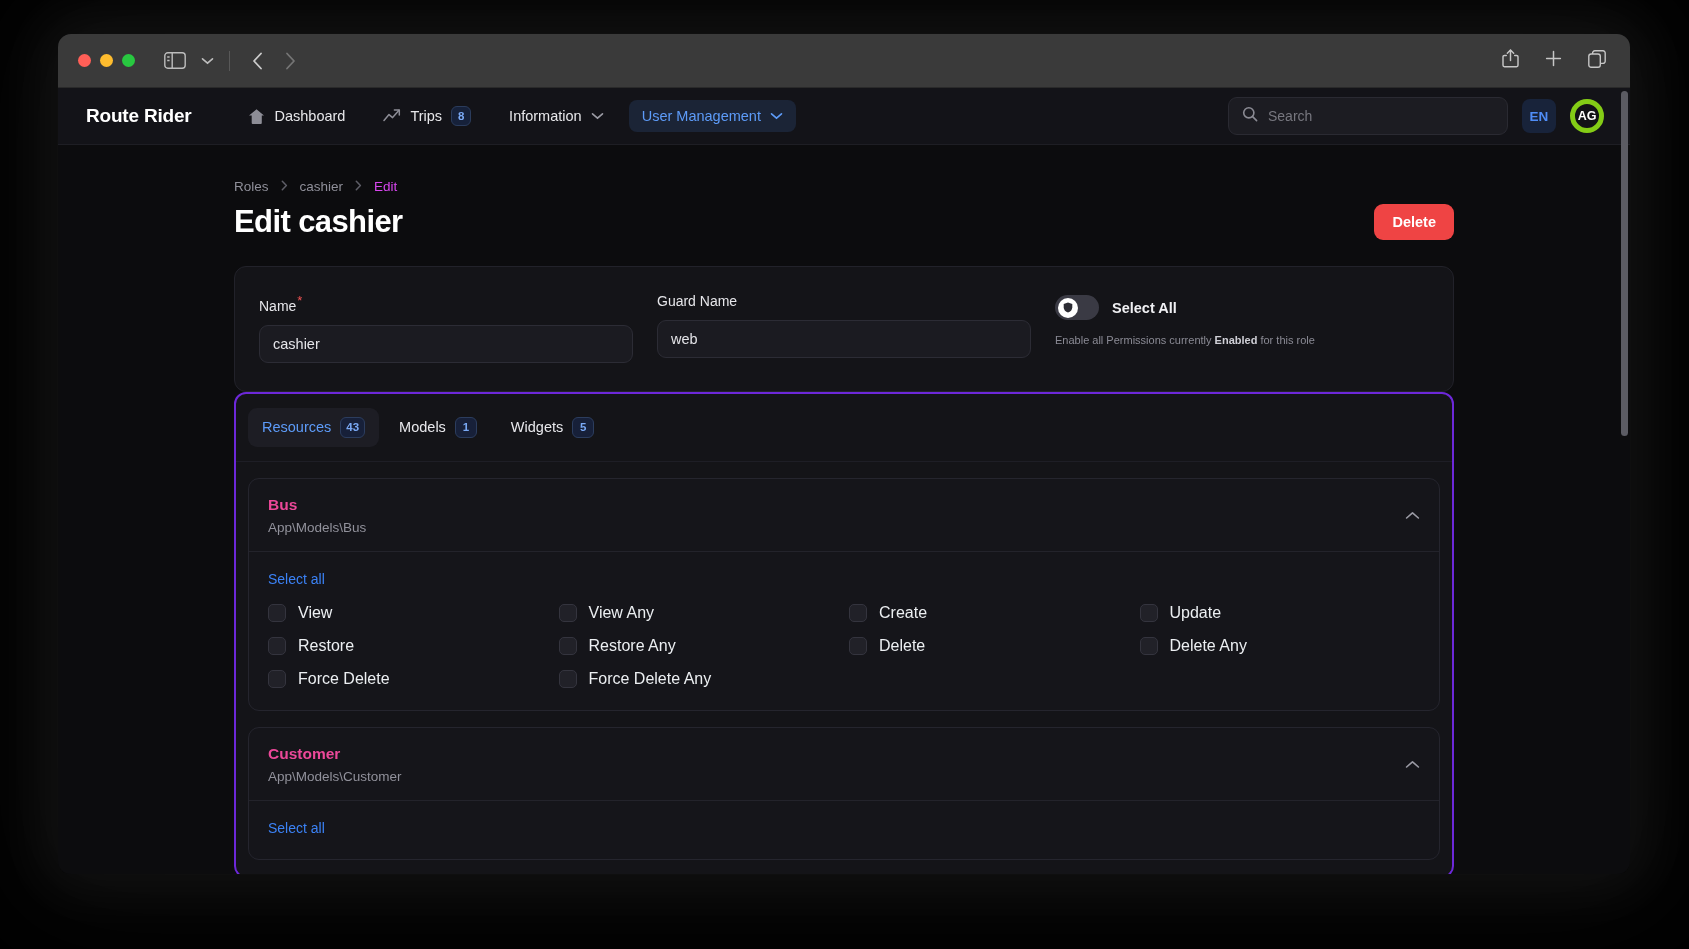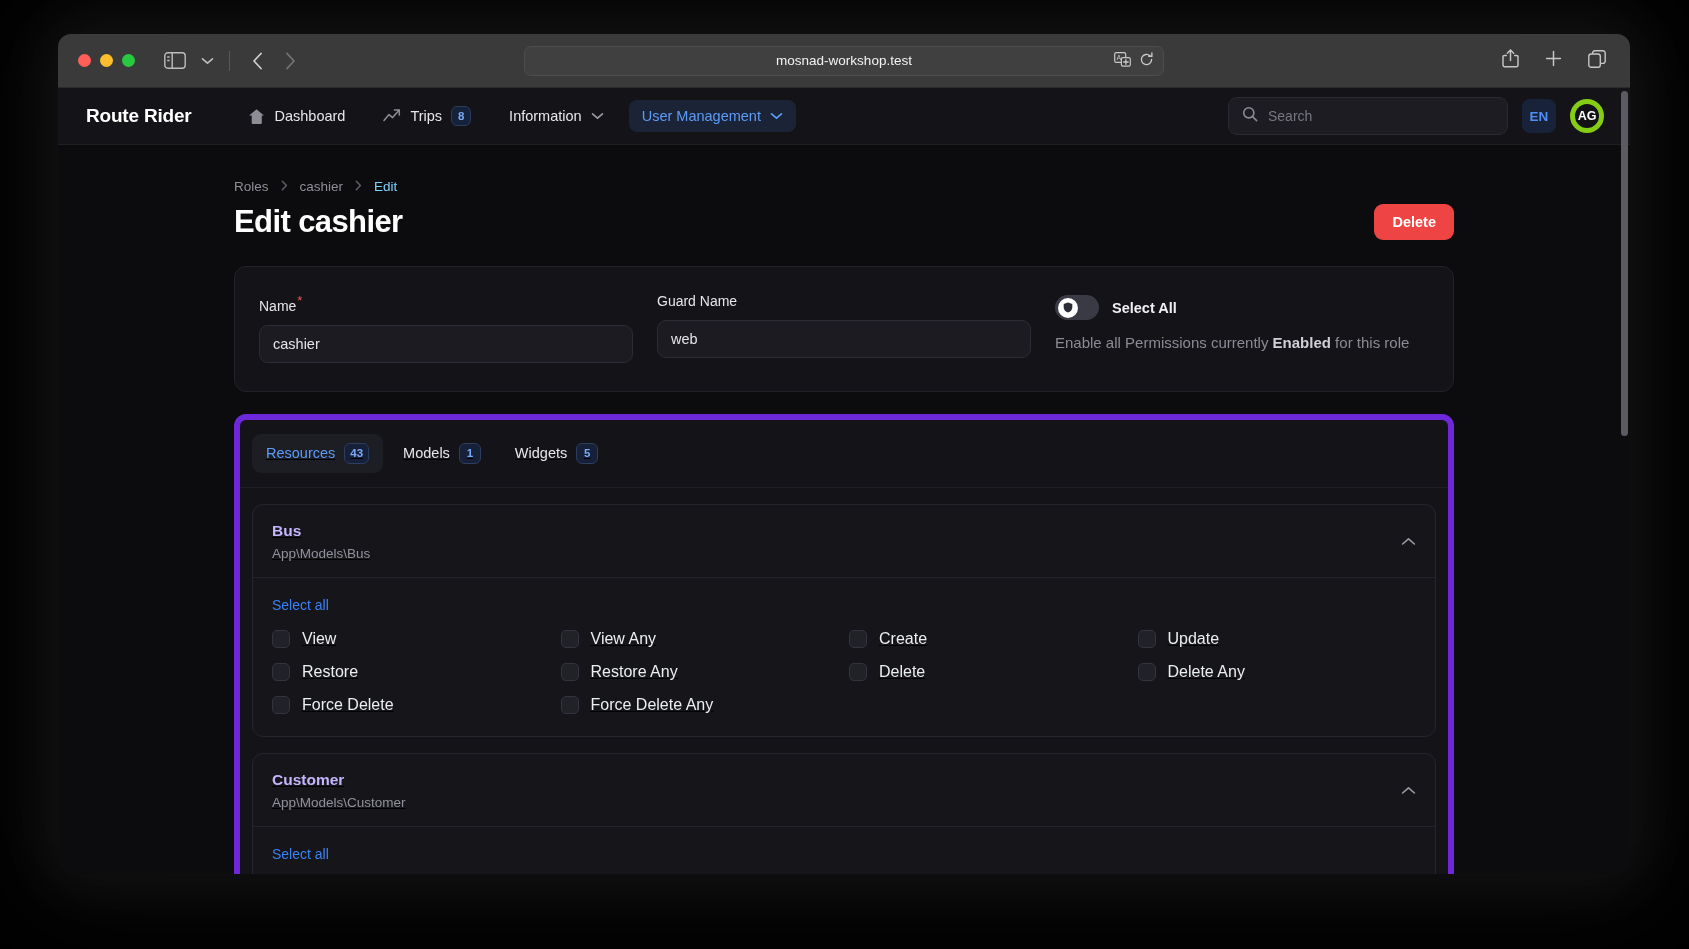--- a/index.html
+++ b/index.html
@@ -112,21 +112,21 @@
   .page {
     position:absolute; top:57px; left:0; right:0; bottom:0;
     overflow:hidden;
     padding: 34px 0 0 0;
   }
   .container { width: 1220px; margin: 0 auto; }
 
   .crumbs { display:flex; align-items:center; gap:12px; font-size:13.5px; color:#8f8f99; }
   .crumbs a { color:#8f8f99; text-decoration:none; }
   .crumb-sep { color:#5a5a63; font-size:12px; }
-  .crumbs .cur { color:#7dd3fc; }
+  .crumbs .cur { color:#d946ef; }
 
   .title-row { display:flex; align-items:center; margin-top: 10px; }
   .page-title { font-size:31px; font-weight:700; color:#fff; letter-spacing:-0.6px; }
   .btn-delete {
     margin-left:auto;
     background:#ef4444; color:#fff;
     border:0; border-radius:9px;
     padding: 10px 18px;
     font-size:14.5px; font-weight:600;
     font-family:inherit; cursor:pointer;
@@ -157,25 +157,25 @@
     width:44px; height:25px; border-radius:13px; background:#3a3a44;
     position:relative; cursor:pointer; flex:none;
   }
   .toggle .knob {
     position:absolute; left:2.5px; top:2.5px;
     width:20px; height:20px; border-radius:50%; background:#fff;
     display:flex; align-items:center; justify-content:center;
     color:#2c2c34;
   }
   .toggle-label { font-size:14.5px; color:#f0f0f3; font-weight:600; }
-  .toggle-help { margin-top:14px; font-size:15px; color:#8b8b95; }
+  .toggle-help { margin-top:14px; font-size:11px; color:#8b8b95; }
   .toggle-help b { color:#cfcfd6; font-weight:700; }
 
   
-  .panel { margin-top: 22px; background:#141418; border:6px solid #6d28d9; border-radius:12px;text-decoration:underline; }
+  .panel { background:#141418; border:2px solid #6d28d9; border-radius:12px; }
   .tabs { display:flex; gap:6px; padding: 14px 12px; border-bottom:1px solid #1e1e26; }
   .tab {
     display:flex; align-items:center; gap:9px;
     padding: 9px 14px; border-radius:9px;
     font-size:14.5px; font-weight:500; color:#e8e8ec;
     cursor:pointer;
   }
   .tab.active { background:#1d1d24; color:#5d9bf8; }
   .tab-badge {
     min-width:22px; height:21px; padding:0 5px; border-radius:6px;
@@ -187,21 +187,21 @@
   .sections { padding: 16px 12px 0 12px; }
   .section {
     background:#15151a; border:1px solid #25252e; border-radius:11px;
     margin-bottom: 16px; overflow:hidden;
   }
   .section-head {
     display:flex; align-items:center;
     padding: 17px 19px 16px 19px;
     border-bottom:1px solid #23232b;
   }
-  .section-title { font-size:15.5px; font-weight:700; color:#c4b5fd; }
+  .section-title { font-size:15.5px; font-weight:700; color:#ec4899; }
   .section-sub { font-size:13.5px; color:#91919b; margin-top:6px; }
   .chev-up { margin-left:auto; color:#9a9aa4; }
 
   .section-body { padding: 18px 19px 22px 19px; }
   .select-all { font-size:14px; color:#3b82f6; font-weight:500; cursor:pointer; display:inline-block; }
   .perm-grid {
     display:grid; grid-template-columns: repeat(4, 1fr);
     row-gap: 15px; column-gap: 10px;
     margin-top: 16px;
   }
@@ -257,39 +257,20 @@
               <path d="M9 1.5 L2 9 L9 16.5"></path>
             </svg>
         </div>
         <div class="tb-icon">
           <svg width="11" height="18" viewBox="0 0 11 18" fill="none" stroke="#757575" stroke-width="1.8" stroke-linecap="round" stroke-linejoin="round">
               <path d="M2 1.5 L9 9 L2 16.5"></path>
             </svg>
         </div>
       </div>
 
-      <div class="urlbar">
-        <span>mosnad-workshop.test</span>
-        <div class="url-right">
-          <span>
-            <svg width="17" height="15" viewBox="0 0 17 15" fill="none" stroke="#c9c9c9" stroke-width="1.2">
-              <rect x="0.7" y="0.7" width="11" height="9.6" rx="1.6"></rect>
-              <text x="2.6" y="8" font-size="7" fill="#c9c9c9" stroke="none" font-family="Liberation Sans">A</text>
-              <rect x="7.4" y="5.6" width="8.9" height="8.6" rx="1.6" fill="#3a3a3a"></rect>
-              <path d="M9.6 10 h4.6 M11.9 7.7 v4.6" stroke="#c9c9c9" stroke-width="1.3" stroke-linecap="round"></path>
-            </svg>
-          </span>
-          <span>
-            <svg width="15" height="15" viewBox="0 0 15 15" fill="none" stroke="#c9c9c9" stroke-width="1.35" stroke-linecap="round">
-              <path d="M12.6 7.5 a5.1 5.1 0 1 1 -1.6 -3.7"></path>
-              <path d="M12.9 1 v3.2 h-3.2"></path>
-            </svg>
-          </span>
-        </div>
-      </div>
 
       <div class="tb-right">
         <span>
           <svg width="17" height="19" viewBox="0 0 17 19" fill="none" stroke="#c6c6c6" stroke-width="1.45" stroke-linecap="round" stroke-linejoin="round">
             <path d="M4.3 6.4 H2.4 a1.4 1.4 0 0 0 -1.4 1.4 V16.3 a1.4 1.4 0 0 0 1.4 1.4 H14.6 a1.4 1.4 0 0 0 1.4 -1.4 V7.8 a1.4 1.4 0 0 0 -1.4 -1.4 H12.7"></path>
             <path d="M8.5 1.2 V11.4"></path>
               <path d="M5.3 4.3 L8.5 1.1 L11.7 4.3"></path>
           </svg>
         </span>
         <span>

